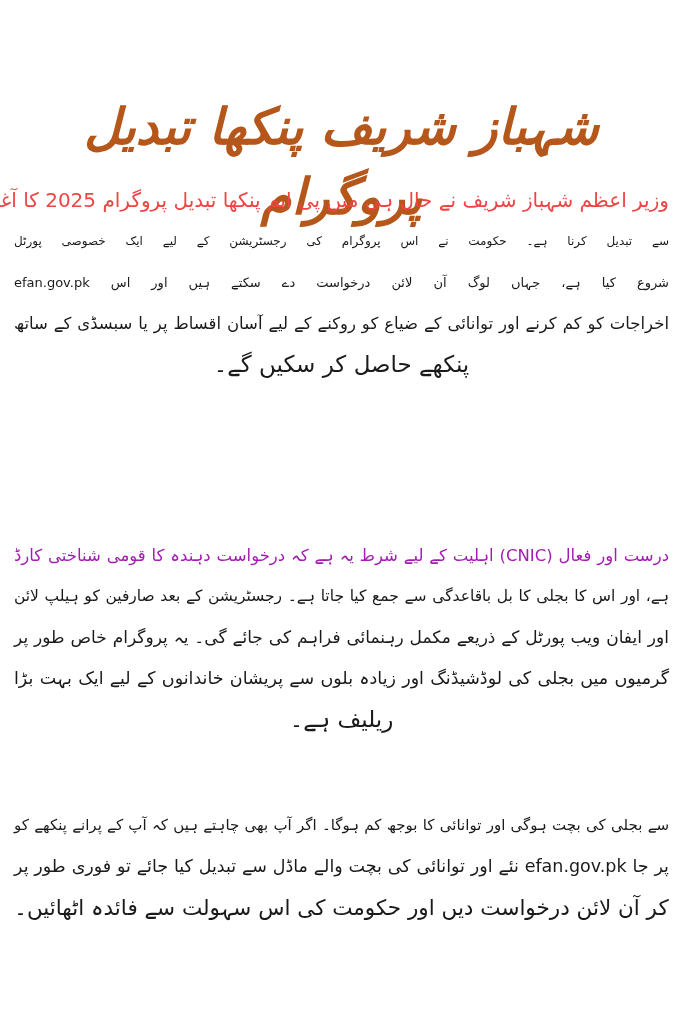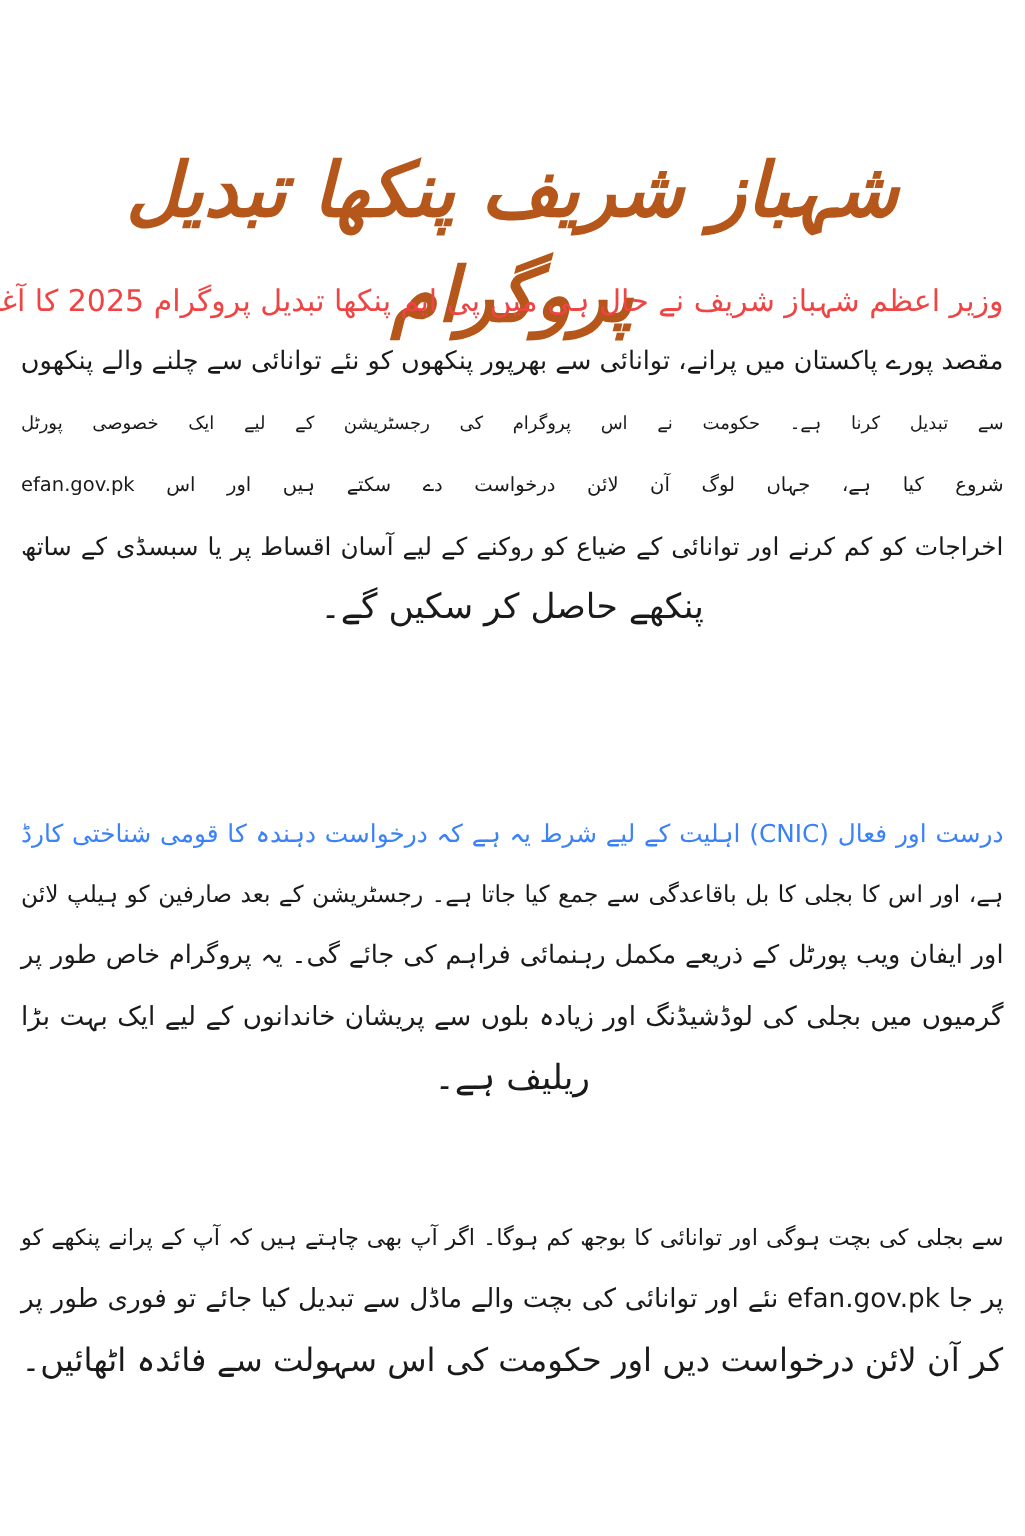--- a/index.html
+++ b/index.html
@@ -62,29 +62,28 @@
   </style>
 </head>
 <body>
 
 <div class="page" style="background: rgb(255, 255, 255);">
 
   <h1 class="title" style="color: rgb(181, 86, 26); font-style: italic;">شہباز شریف پنکھا تبدیل پروگرام</h1>
 
   <div class="para p1">
     <span class="line" style="color: #ef4444; font-size: 20px;">وزیر اعظم شہباز شریف نے حال ہی میں پی ایم پنکھا تبدیل پروگرام 2025 کا آغاز کیا، جس کا</span>
-    <span class="line" style="color: rgb(26, 26, 26); font-size: 17px;">مقصد پورے پاکستان میں پرانے، توانائی سے بھرپور پنکھوں کو نئے توانائی سے چلنے والے پنکھوں</span>
     <span class="line" style="color: rgb(26, 26, 26); font-size: 12px;">سے تبدیل کرنا ہے۔ حکومت نے اس پروگرام کی رجسٹریشن کے لیے ایک خصوصی پورٹل</span>
     <span class="line" style="color: rgb(26, 26, 26); font-size: 13px;">شروع کیا ہے، جہاں لوگ آن لائن درخواست دے سکتے ہیں اور اس efan.gov.pk</span>
     <span class="line" style="color: rgb(26, 26, 26); font-size: 16.5px;">اخراجات کو کم کرنے اور توانائی کے ضیاع کو روکنے کے لیے آسان اقساط پر یا سبسڈی کے ساتھ</span>
     <span class="line last" style="color: rgb(26, 26, 26);">پنکھے حاصل کر سکیں گے۔</span>
   </div>
 
   <div class="para p2">
-    <span class="line" style="color: #3b82f6; font-size: 16.5px;">درست اور فعال (CNIC) اہلیت کے لیے شرط یہ ہے کہ درخواست دہندہ کا قومی شناختی کارڈ</span>
+    <span class="line" style="color: #a21caf; font-size: 16.5px;">درست اور فعال (CNIC) اہلیت کے لیے شرط یہ ہے کہ درخواست دہندہ کا قومی شناختی کارڈ</span>
     <span class="line" style="color: rgb(26, 26, 26); font-size: 15.5px;">ہے، اور اس کا بجلی کا بل باقاعدگی سے جمع کیا جاتا ہے۔ رجسٹریشن کے بعد صارفین کو ہیلپ لائن</span>
     <span class="line" style="color: rgb(26, 26, 26); font-size: 17px;">اور ایفان ویب پورٹل کے ذریعے مکمل رہنمائی فراہم کی جائے گی۔ یہ پروگرام خاص طور پر</span>
     <span class="line" style="color: rgb(26, 26, 26); font-size: 17.5px;">گرمیوں میں بجلی کی لوڈشیڈنگ اور زیادہ بلوں سے پریشان خاندانوں کے لیے ایک بہت بڑا</span>
     <span class="line last" style="color: rgb(26, 26, 26);">ریلیف ہے۔</span>
   </div>
 
   <div class="para p3">
     <span class="line" style="color: rgb(26, 26, 26); font-size: 15px;">سے بجلی کی بچت ہوگی اور توانائی کا بوجھ کم ہوگا۔ اگر آپ بھی چاہتے ہیں کہ آپ کے پرانے پنکھے کو</span>
     <span class="line" style="color: rgb(26, 26, 26); font-size: 17.5px;">پر جا efan.gov.pk نئے اور توانائی کی بچت والے ماڈل سے تبدیل کیا جائے تو فوری طور پر</span>
     <span class="line last" style="color: rgb(26, 26, 26); font-size: 21.5px;">کر آن لائن درخواست دیں اور حکومت کی اس سہولت سے فائدہ اٹھائیں۔</span>

